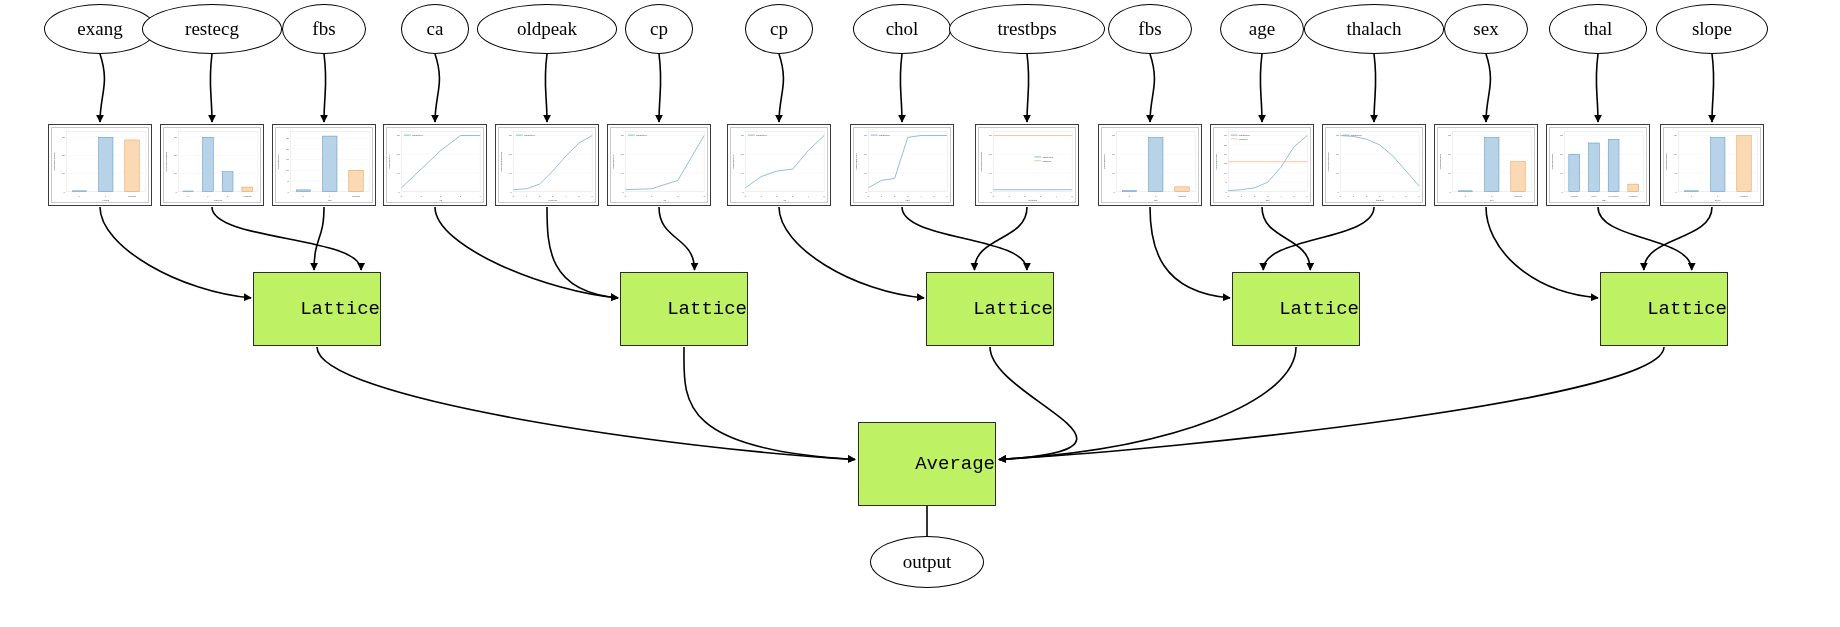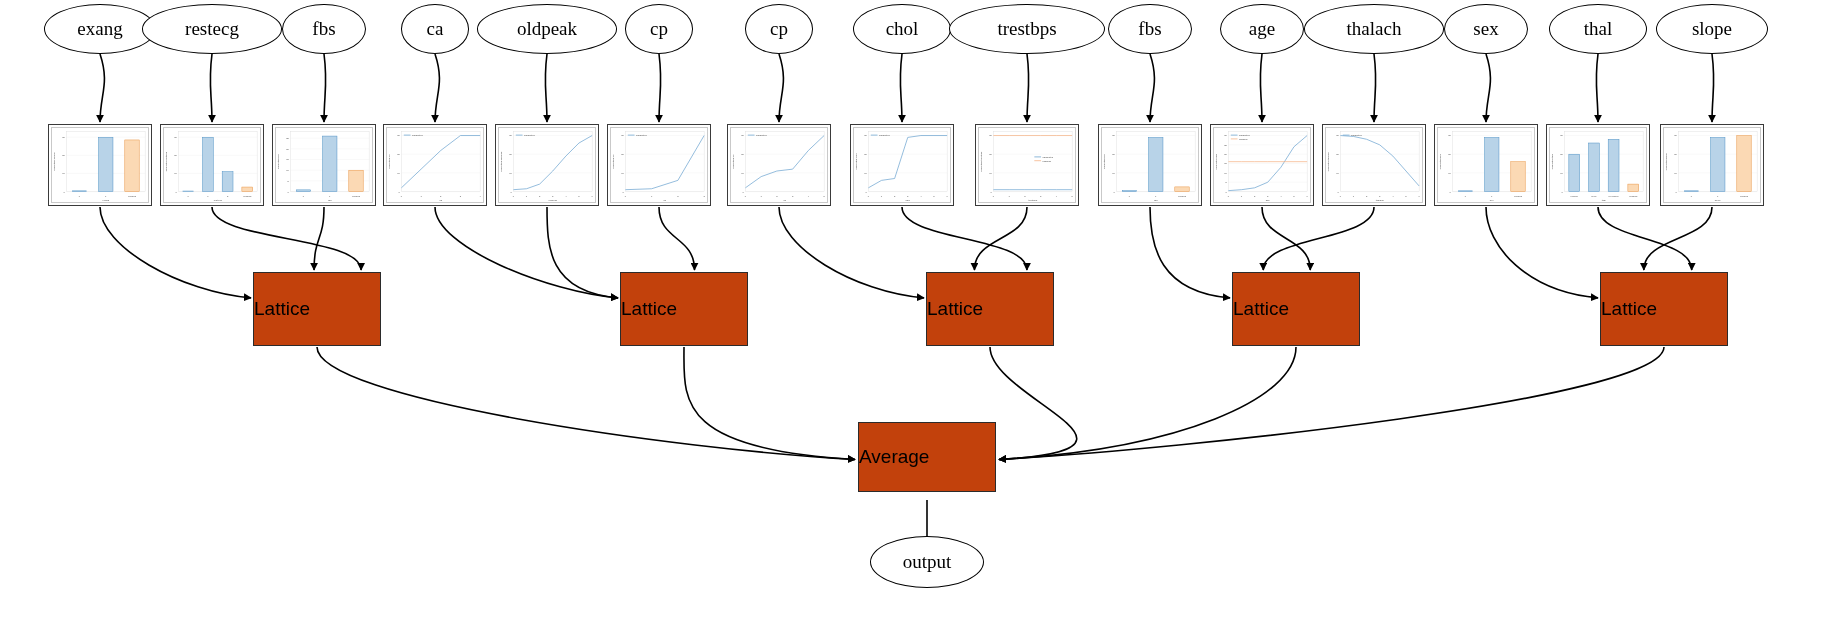--- a/index.html
+++ b/index.html
@@ -2,23 +2,23 @@
 <html><head>
 <meta charset="utf-8">
 <style>
   html,body{margin:0;padding:0;background:#ffffff;}
   body{font-family:"Liberation Serif", serif;}
   #canvas{position:relative;width:1840px;height:627px;background:#fff;overflow:hidden;}
   svg.layer{position:absolute;left:0;top:0;width:1840px;height:627px;pointer-events:none;}
   .node-ellipse{position:absolute;display:flex;align-items:center;justify-content:center;
       border:1.3px solid #000;border-radius:50%;background:#fff;
       font-family:"Liberation Serif", serif;font-size:19px;color:#000;box-sizing:border-box;}
-  .node-box{position:absolute;display:flex;align-items:center;justify-content:flex-start;
-      border:1.5px solid #2b2b2b;background:#c2410c;
-      font-family:Liberation Sans, sans-serif;font-size:19px;color:#000;box-sizing:border-box;}
+  .node-box{position:absolute;display:flex;align-items:center;justify-content:flex-end;
+      border:1.5px solid #2b2b2b;background:#bef264;
+      font-family:Liberation Mono, monospace;font-size:19px;color:#000;box-sizing:border-box;}
   .plot{position:absolute;border:1.5px solid #3a3a3a;background:#fff;box-sizing:border-box;padding:2px;}
   .plot .inner{position:relative;width:100%;height:100%;box-sizing:border-box;
       border:0.8px solid #c9c9c9;background:#fff;overflow:hidden;}
   .plot svg{display:block;width:100%;height:100%;}
 </style>
 </head>
 <body>
 
 <div id="canvas">
   <svg class="layer">
@@ -510,20 +510,20 @@
       </div>
       <div class="node-box" style="left: 926px; top: 272px; width: 128px; height: 74px;">
         <span>Lattice</span>
       </div>
       <div class="node-box" style="left: 1232px; top: 272px; width: 128px; height: 74px;">
         <span>Lattice</span>
       </div>
       <div class="node-box" style="left: 1600px; top: 272px; width: 128px; height: 74px;">
         <span>Lattice</span>
       </div>
-      <div class="node-box" style="left: 858px; top: 422px; width: 138px; height: 70px;">
+      <div class="node-box" style="left: 858px; top: 422px; width: 138px; height: 84px;">
         <span>Average</span>
       </div>
       <div class="node-ellipse" style="left: 870px; top: 536px; width: 114px; height: 52px;">
         <span>output</span>
       </div>
     </div>
 </div>
 
 </body></html>

